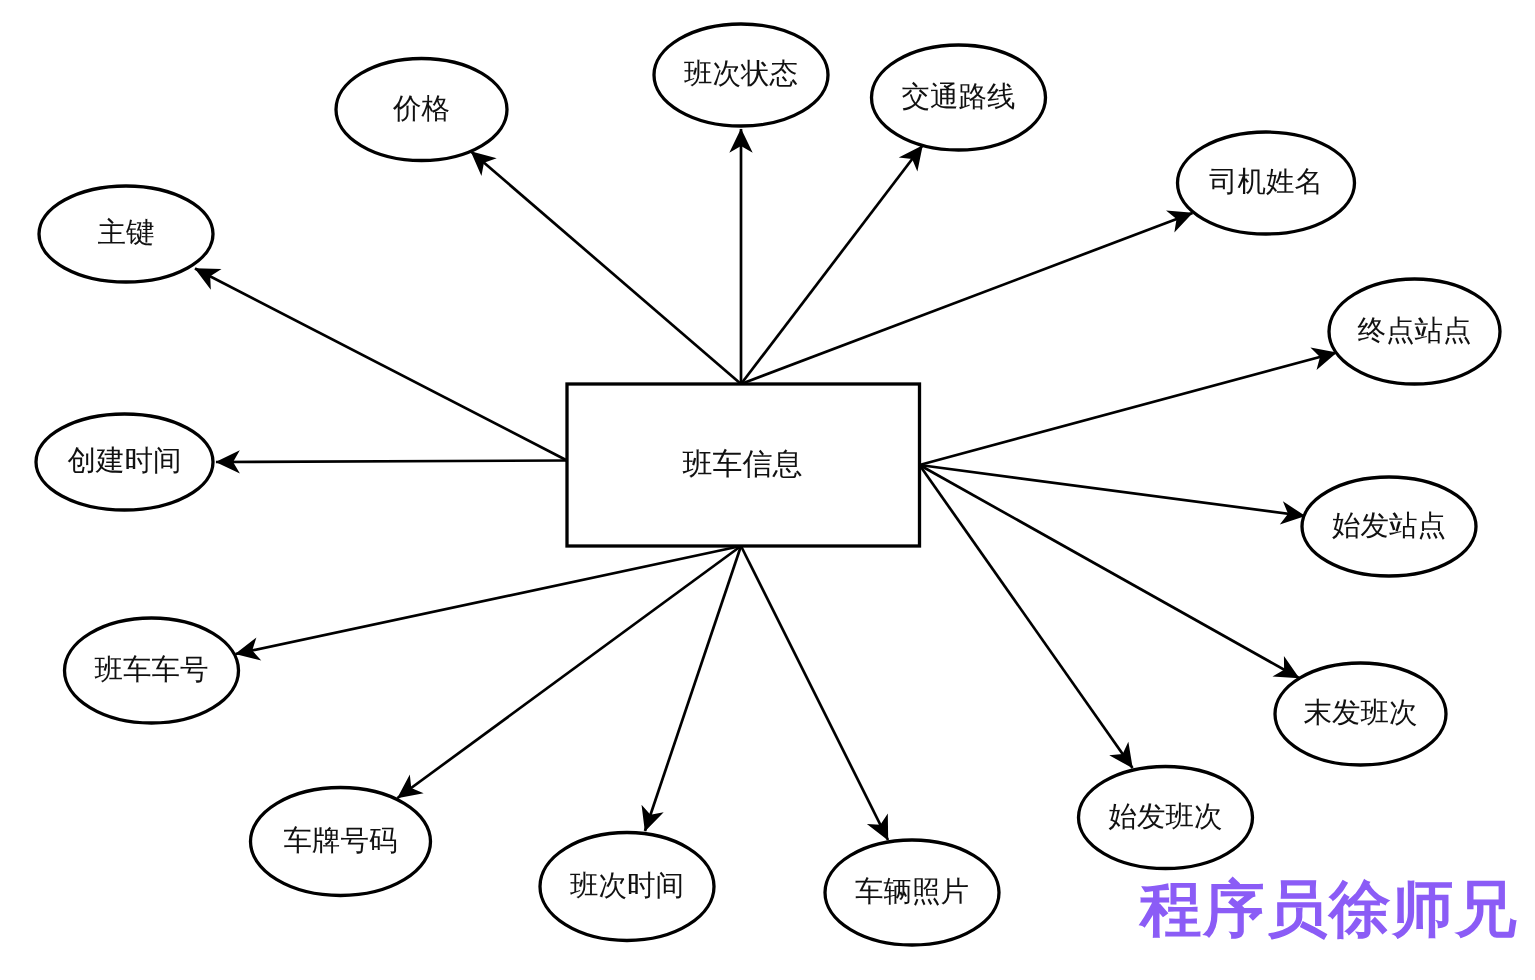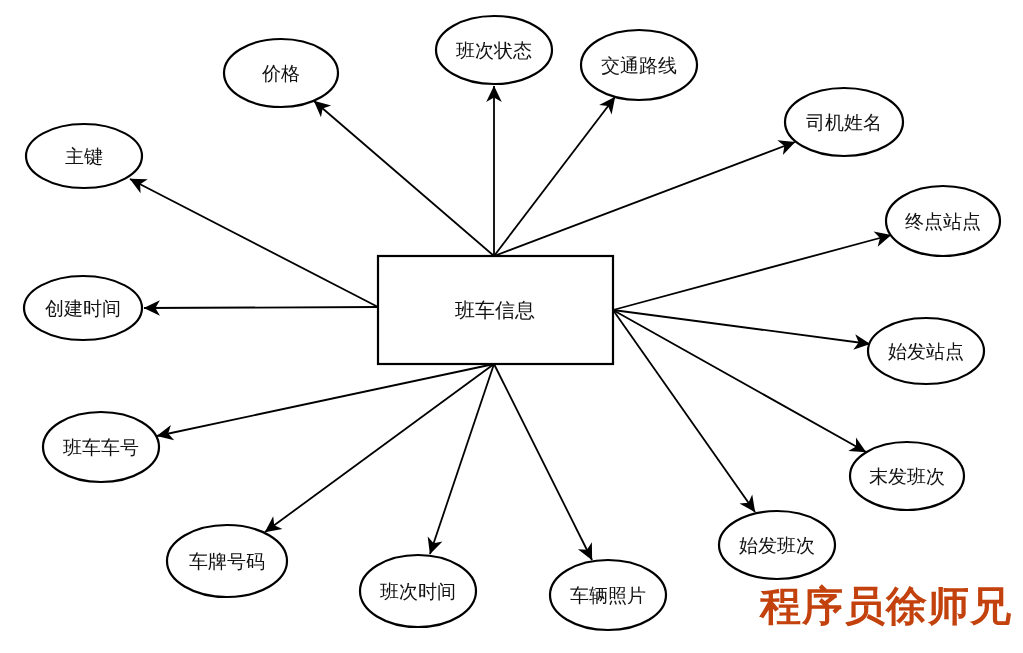--- a/index.html
+++ b/index.html
@@ -116,14 +116,14 @@
       <ellipse class="node-shape" cx="84" cy="156" rx="58" ry="32"></ellipse>
       <text class="node-label" x="84" y="156">主键</text>
     </g>
 
     <g>
       <rect class="node-shape" x="378" y="256" width="235" height="108"></rect>
       <text class="node-label entity-label" x="495" y="310">班车信息</text>
     </g>
   </svg>
 
-  <div id="watermark" style="color: #c2410c;">程序员徐师兄</div>
+  <div id="watermark" style="color: #8b5cf6;">程序员徐师兄</div>
 </div>
 
 </body></html>

